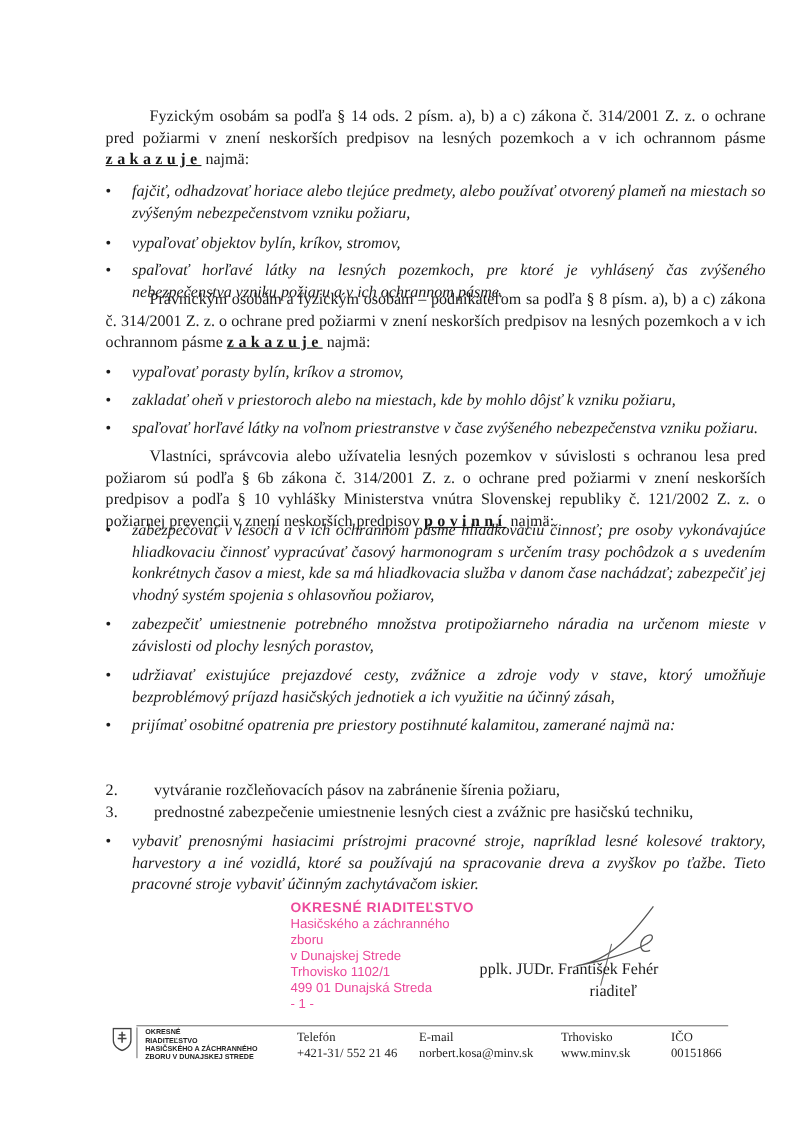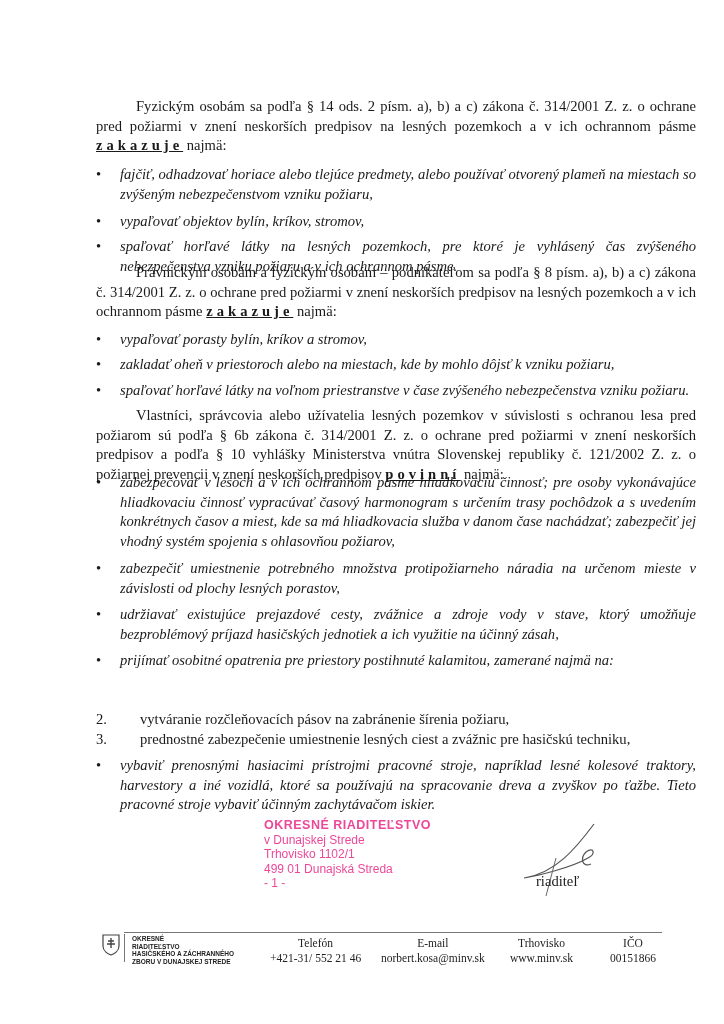--- a/index.html
+++ b/index.html
@@ -18,21 +18,21 @@
   .stamp { position:absolute; left:248px; top:818px; width:170px; text-align:left;
            font-family:"Liberation Sans", sans-serif; color:#ec4899; font-size:12px; line-height:14.5px; }
   .stamp .t1 { font-weight:bold; letter-spacing:0.5px; font-size:12.5px; }
   .sig { position:absolute; left:420px; top:872px; width:220px; font-size:14.6px; line-height:19.5px; }
   .sig .role { margin-left:100px; }
   .footer-line { position:absolute; left:108px; top:932px; width:538px; height:1px; background:#777; }
   .footer-vline { position:absolute; left:108px; top:934px; width:1px; height:28px; background:#777; }
   .logo { position:absolute; left:86px; top:934px; width:18px; height:22px; }
   .org { position:absolute; left:116px; top:935px; font-family:"Liberation Sans", sans-serif;
          font-size:6.5px; line-height:7.5px; color:#222; font-weight:bold; }
-  .fcol { position:absolute; top:936px; font-size:11.5px; line-height:15px; color:#222;text-align:center; }
+  .fcol { position:absolute; top:936px; font-size:11.5px; line-height:15px; color:#222; }
 </style>
 </head>
 <body>
 
 <div class="page">
 
   <div class="txt indent" style="top:97px"><span>Fyzickým osobám sa podľa § 14 ods. 2  písm. a), b) a c) zákona č. 314/2001 Z. z. o ochrane pred požiarmi v znení neskorších predpisov na lesných pozemkoch a v ich ochrannom pásme </span><span class="b">zakazuje</span><span> najmä:</span></div>
 
   <div class="bullet" style="top:165px">
       <span class="dot">•</span>
@@ -84,32 +84,34 @@
   <div class="para" style="top:710px"><span class="num"><span class="n">2.</span></span><span>vytváranie rozčleňovacích pásov na zabránenie šírenia požiaru,</span></div>
   <div class="para" style="top:730px; text-align:justify"><span class="num"><span class="n">3.</span></span><span>prednostné zabezpečenie umiestnenie lesných ciest a zvážnic pre hasičskú techniku,</span></div>
 
   <div class="bullet" style="top:756px">
       <span class="dot">•</span>
       <div class="body">vybaviť prenosnými hasiacimi prístrojmi pracovné stroje, napríklad lesné kolesové traktory, harvestory a iné vozidlá, ktoré sa používajú na spracovanie dreva a zvyškov po ťažbe. Tieto pracovné stroje vybaviť účinným zachytávačom iskier.</div>
     </div>
 
   <div class="stamp">
     <div class="t1">OKRESNÉ RIADITEĽSTVO</div>
+    <div>Hasičského a záchranného zboru</div>
     <div>v  Dunajskej Strede</div>
     <div>Trhovisko 1102/1</div>
     <div>499 01 Dunajská Streda</div>
     <div>- 1 -</div>
   </div>
 
   <svg style="position:absolute; left:500px; top:818px" width="100" height="80">
     <path d="M78 6 C60 30, 40 55, 8 60 C20 58, 55 50, 72 40 C80 36, 78 28, 70 34 C64 40, 66 50, 75 46" fill="none" stroke="#555" stroke-width="1.2"></path>
     <path d="M40 40 L30 78" fill="none" stroke="#666" stroke-width="1"></path>
   </svg>
 
   <div class="sig">
+    <div>pplk. JUDr. František Fehér</div>
     <div class="role">riaditeľ</div>
   </div>
 
   <div class="footer-line"></div>
   <div class="footer-vline"></div>
   <svg class="logo" viewBox="0 0 18 22">
     <path d="M1 1 H17 V12 C17 17, 12 20, 9 21 C6 20, 1 17, 1 12 Z" fill="none" stroke="#444" stroke-width="1.2"></path>
     <path d="M9 4 V14 M6 7 H12 M5 10 H13" stroke="#444" stroke-width="1.4"></path>
   </svg>
   <div class="org">

